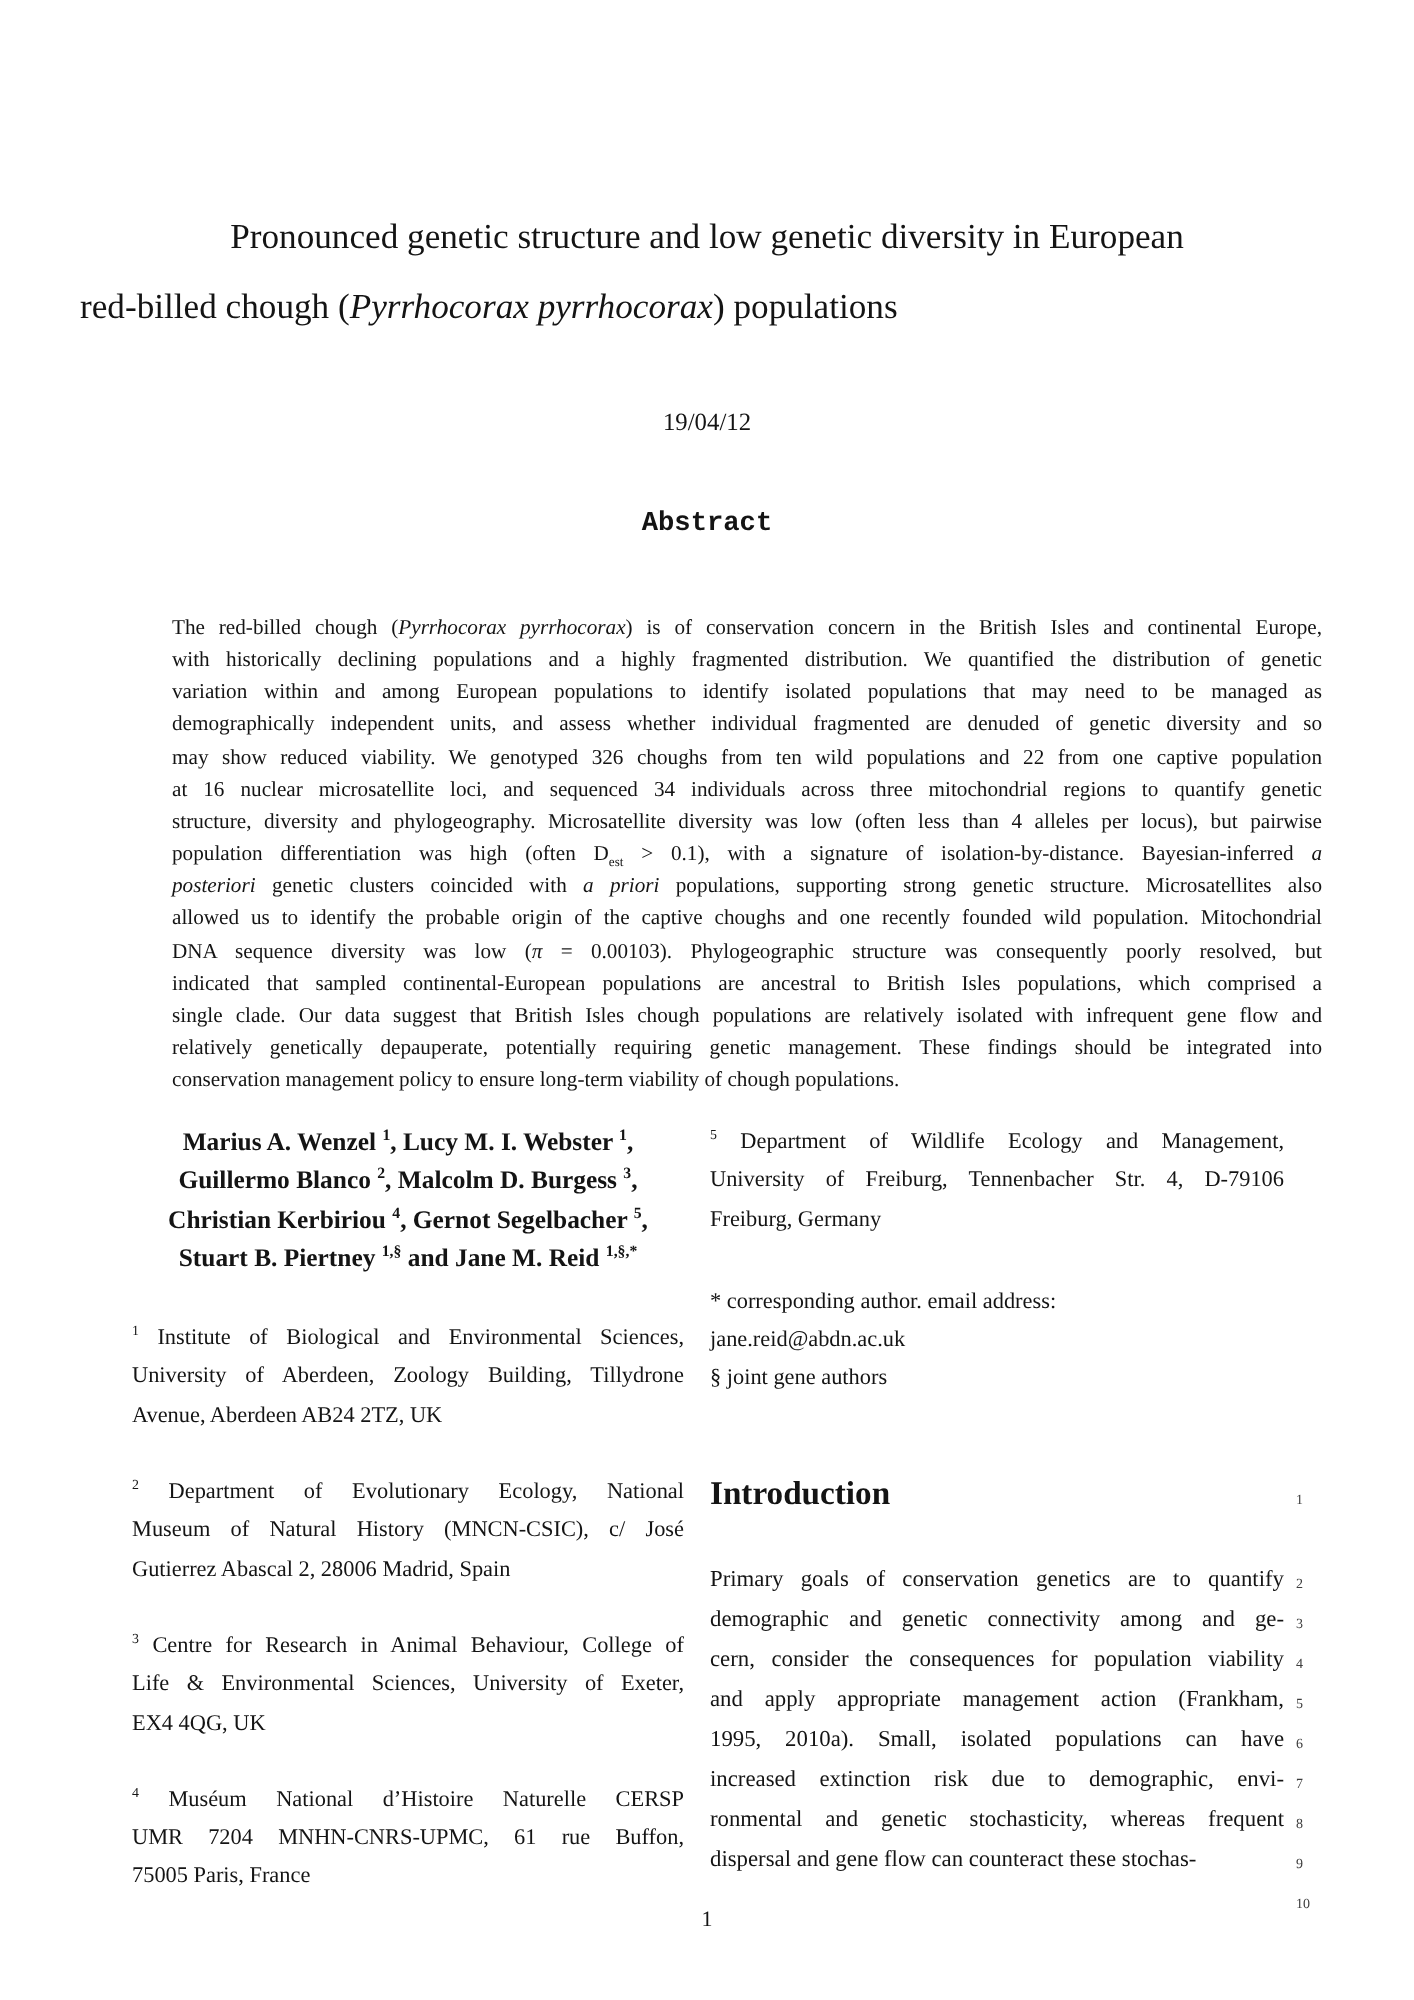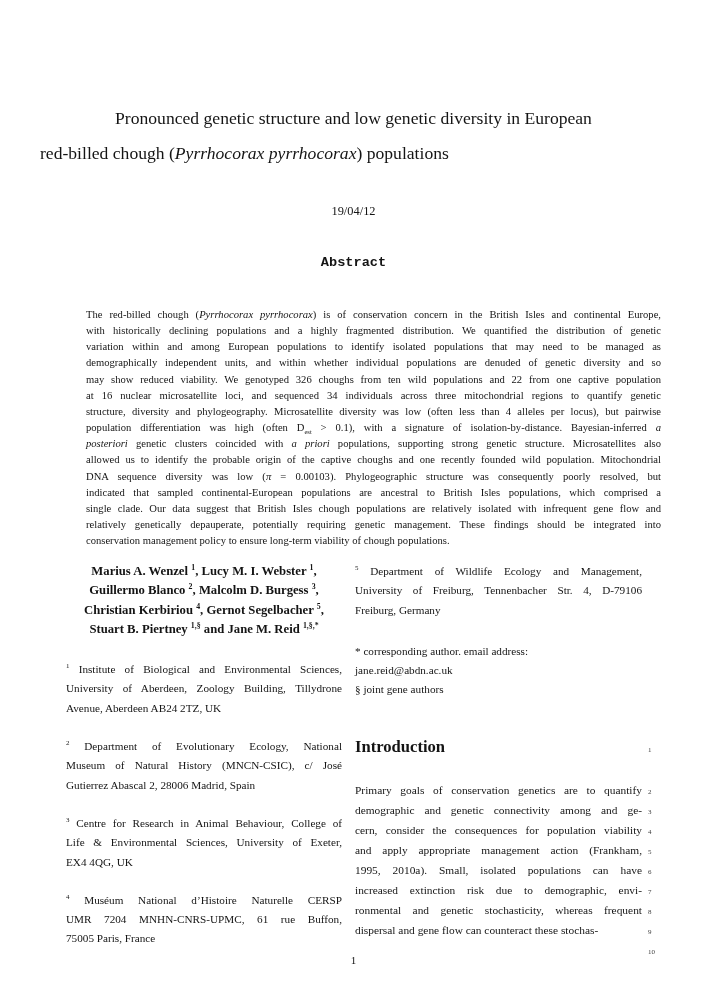--- a/index.html
+++ b/index.html
@@ -92,21 +92,21 @@
     </div>
 
   <div class="date">19/04/12</div>
 
   <div class="abstract-head">Abstract</div>
 
   <div class="abstract">
       <div class="ln">The red-billed chough (<i>Pyrrhocorax pyrrhocorax</i>) is of conservation concern in the British Isles and continental Europe,</div>
       <div class="ln">with historically declining populations and a highly fragmented distribution. We quantified the distribution of genetic</div>
       <div class="ln">variation within and among European populations to identify isolated populations that may need to be managed as</div>
-      <div class="ln">demographically independent units, and within whether individual populations are denuded of genetic diversity and so</div>
+      <div class="ln">demographically independent units, and assess whether individual fragmented are denuded of genetic diversity and so</div>
       <div class="ln">may show reduced viability. We genotyped 326 choughs from ten wild populations and 22 from one captive population</div>
       <div class="ln">at 16 nuclear microsatellite loci, and sequenced 34 individuals across three mitochondrial regions to quantify genetic</div>
       <div class="ln">structure, diversity and phylogeography. Microsatellite diversity was low (often less than 4 alleles per locus), but pairwise</div>
       <div class="ln">population differentiation was high (often D<sub>est</sub> &gt; 0.1), with a signature of isolation-by-distance. Bayesian-inferred <i>a</i></div>
       <div class="ln"><i>posteriori</i> genetic clusters coincided with <i>a priori</i> populations, supporting strong genetic structure. Microsatellites also</div>
       <div class="ln">allowed us to identify the probable origin of the captive choughs and one recently founded wild population. Mitochondrial</div>
       <div class="ln">DNA sequence diversity was low (<i>π</i> = 0.00103). Phylogeographic structure was consequently poorly resolved, but</div>
       <div class="ln">indicated that sampled continental-European populations are ancestral to British Isles populations, which comprised a</div>
       <div class="ln">single clade. Our data suggest that British Isles chough populations are relatively isolated with infrequent gene flow and</div>
       <div class="ln">relatively genetically depauperate, potentially requiring genetic management. These findings should be integrated into</div>

